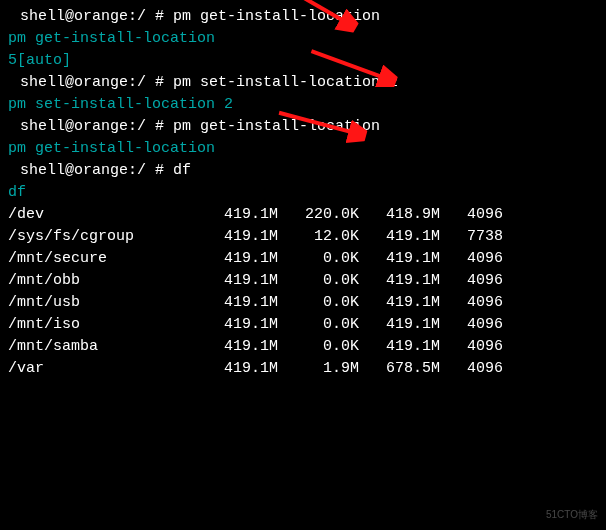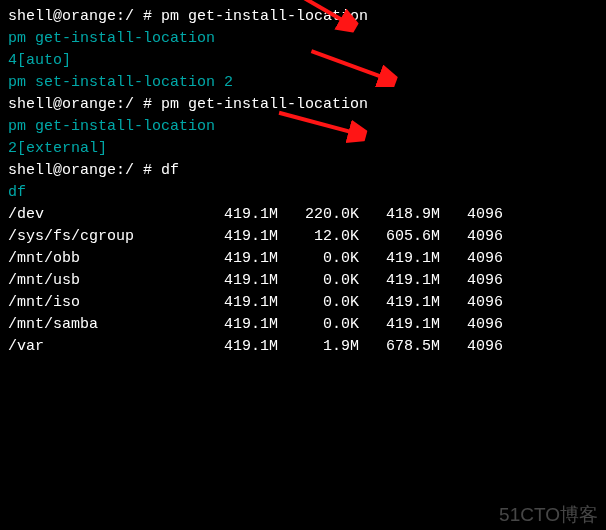--- a/index.html
+++ b/index.html
@@ -10,50 +10,51 @@
     font-size: 15px;
     line-height: 22px;
     color: #fff;
     width: 606px;
     height: 530px;
     box-sizing: border-box;
     position: relative;
     overflow: hidden;
   }
   .line { white-space: pre; }
-  .prompt { color: #fff; }
+  .prompt { color: #fff; margin-left: 12px; }
   .teal { color: #00a8a8; }
   .watermark {
     position: absolute;
     right: 8px;
     bottom: 4px;
     color: rgba(200,200,200,0.35);
-    font-size: 19px;
+    font-size: 10px;
     font-family: sans-serif;
   }
   .arrow {
     position: absolute;
     pointer-events: none;
   }
 </style>
 </head>
 <body>
 
 <div id="term">
     <div class="line"><span class="prompt">shell@orange:/ # </span><span>pm get-install-location</span></div>
     <div class="line teal">pm get-install-location</div>
-    <div class="line teal">4[auto]</div>
+    <div class="line teal">5[auto]</div>
+    <div class="line"><span class="prompt">shell@orange:/ # </span><span>pm set-install-location 2</span></div>
     <div class="line teal">pm set-install-location 2</div>
     <div class="line"><span class="prompt">shell@orange:/ # </span><span>pm get-install-location</span></div>
     <div class="line teal">pm get-install-location</div>
-    <div class="line teal">2[external]</div>
     <div class="line"><span class="prompt">shell@orange:/ # </span><span>df</span></div>
     <div class="line teal">df</div>
     <div class="line">/dev                    419.1M   220.0K   418.9M   4096</div>
-    <div class="line">/sys/fs/cgroup          419.1M    12.0K   605.6M   4096</div>
+    <div class="line">/sys/fs/cgroup          419.1M    12.0K   419.1M   7738</div>
+    <div class="line">/mnt/secure             419.1M     0.0K   419.1M   4096</div>
     <div class="line">/mnt/obb                419.1M     0.0K   419.1M   4096</div>
     <div class="line">/mnt/usb                419.1M     0.0K   419.1M   4096</div>
     <div class="line">/mnt/iso                419.1M     0.0K   419.1M   4096</div>
     <div class="line">/mnt/samba              419.1M     0.0K   419.1M   4096</div>
     <div class="line">/var                    419.1M     1.9M   678.5M   4096</div>
   </div>
 
 <span class="watermark">51CTO博客</span>
 
 <svg class="arrow" width="100" height="40" style="top: 8px; left: 356px; transform: rotate(210deg); transform-origin: 0px 20px;">

